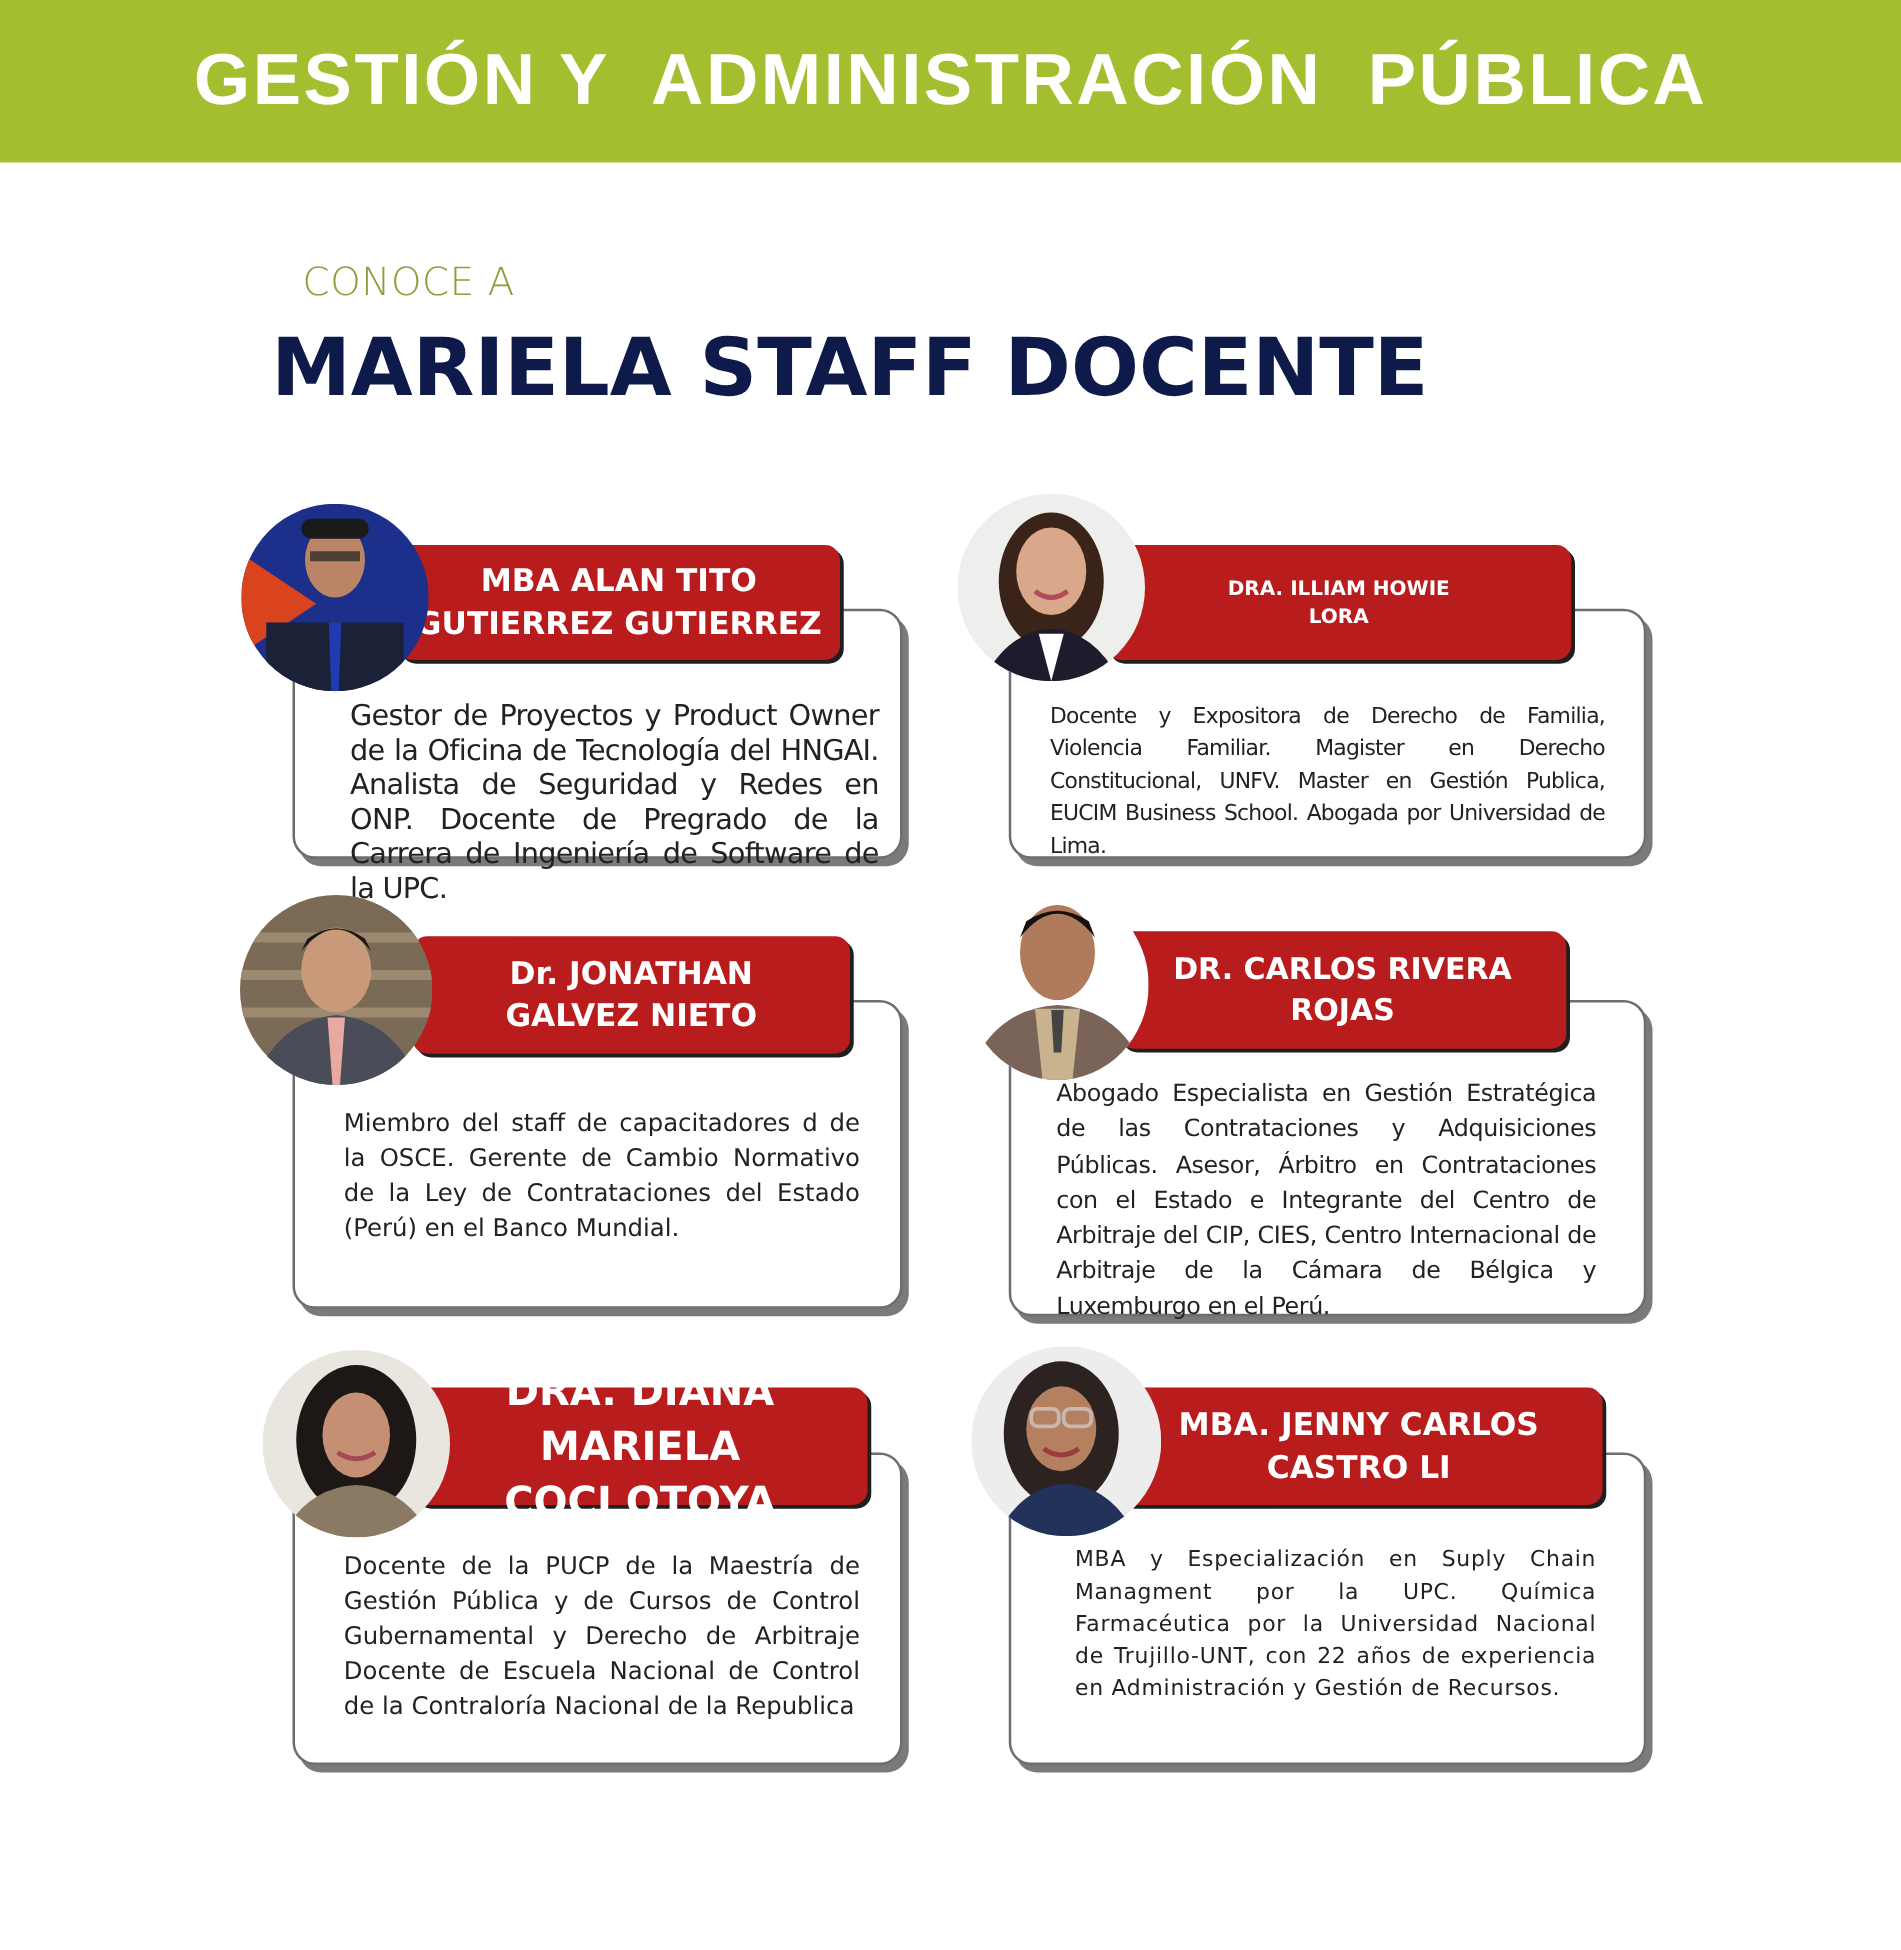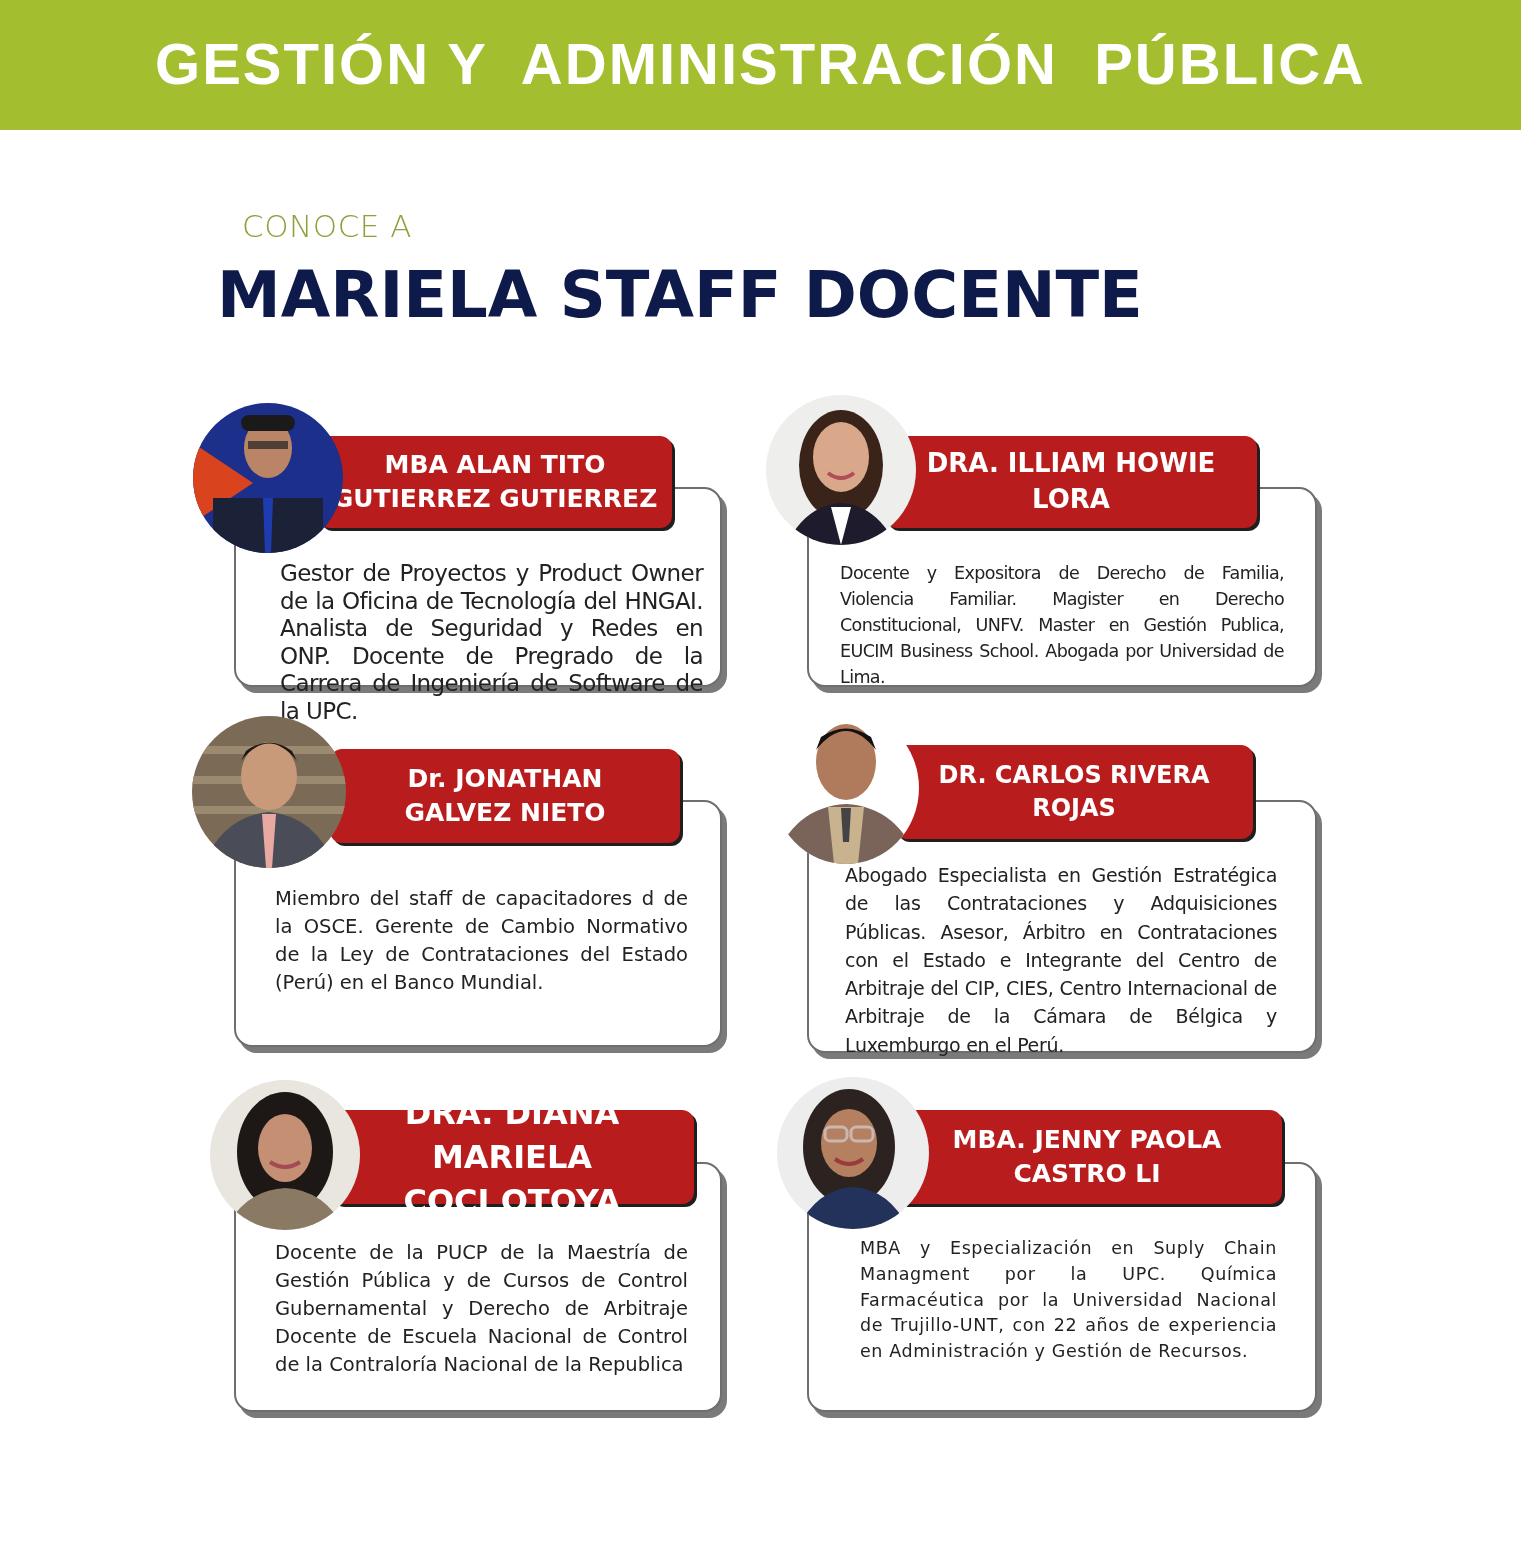--- a/index.html
+++ b/index.html
@@ -76,21 +76,21 @@
       <ellipse cx="75" cy="45" rx="24" ry="30" fill="#b98566"></ellipse>
       <rect x="48" y="12" width="54" height="16" rx="8" fill="#1a1a1a"></rect>
       <rect x="55" y="38" width="40" height="8" fill="#222" opacity="0.7"></rect>
     </svg>
   </div>
   <div class="bio" style="left:280px;top:560px;width:423px;font-size:23px;line-height:27.5px;letter-spacing:-0.6px;">Gestor de Proyectos y Product Owner de la Oficina de Tecnología del HNGAI. Analista de Seguridad y Redes en ONP. Docente de Pregrado de la Carrera de Ingeniería de Software de la UPC.</div>
 </div>
 
 <div class="card">
   <div class="card-box" style="left:807px;top:487px;width:506px;height:196px;"></div>
-  <div class="name-tab" style="left:885px;top:436px;width:372px;height:92px;font-size:26px;">DRA. ILLIAM HOWIE
+  <div class="name-tab" style="left:885px;top:436px;width:372px;height:92px;font-size:16px;">DRA. ILLIAM HOWIE
 LORA</div>
   <div class="avatar" style="left:766px;top:395px;width:150px;height:150px;">
     <svg width="150" height="150" viewBox="0 0 150 150">
       <rect width="150" height="150" fill="#eeeeec"></rect>
       <ellipse cx="75" cy="70" rx="42" ry="55" fill="#3a2419"></ellipse>
       <ellipse cx="75" cy="62" rx="28" ry="35" fill="#d9a88a"></ellipse>
       <path d="M20,150 Q40,110 75,108 Q110,110 130,150 Z" fill="#1e1b2c"></path>
       <polygon points="65,112 85,112 75,150" fill="#ffffff"></polygon>
       <path d="M62,78 Q75,88 88,78" stroke="#b34b5b" stroke-width="4" fill="none"></path>
     </svg>
@@ -145,21 +145,21 @@
       <path d="M15,150 Q35,110 75,108 Q115,110 135,150 Z" fill="#8a7a64"></path>
       <ellipse cx="75" cy="68" rx="27" ry="34" fill="#c48f73"></ellipse>
       <path d="M60,82 Q75,92 90,82" stroke="#a34a55" stroke-width="4" fill="none"></path>
     </svg>
   </div>
   <div class="bio" style="left:275px;top:1239px;width:413px;font-size:19.5px;line-height:28px;">Docente de la PUCP de la Maestría de Gestión Pública y de Cursos de Control Gubernamental y Derecho de Arbitraje Docente de Escuela Nacional de Control de la Contraloría Nacional de la Republica</div>
 </div>
 
 <div class="card">
   <div class="card-box" style="left:807px;top:1162px;width:506px;height:246px;"></div>
-  <div class="name-tab" style="left:892px;top:1110px;width:390px;height:94px;font-size:25px;">MBA. JENNY PAOLA
+  <div class="name-tab" style="left:892px;top:1110px;width:390px;height:94px;font-size:25px;">MBA. JENNY CARLOS
 CASTRO LI</div>
   <div class="avatar" style="left:777px;top:1077px;width:152px;height:152px;">
     <svg width="152" height="152" viewBox="0 0 152 152">
       <rect width="152" height="152" fill="#ededed"></rect>
       <ellipse cx="72" cy="70" rx="46" ry="58" fill="#2c2220"></ellipse>
       <path d="M20,152 Q40,112 76,110 Q112,112 132,152 Z" fill="#23325a"></path>
       <ellipse cx="72" cy="66" rx="28" ry="34" fill="#b5805f"></ellipse>
       <rect x="48" y="50" width="22" height="14" rx="5" fill="none" stroke="#c9b7b0" stroke-width="3"></rect>
       <rect x="74" y="50" width="22" height="14" rx="5" fill="none" stroke="#c9b7b0" stroke-width="3"></rect>
       <path d="M58,82 Q72,92 86,82" stroke="#9c3b3b" stroke-width="4" fill="none"></path>

